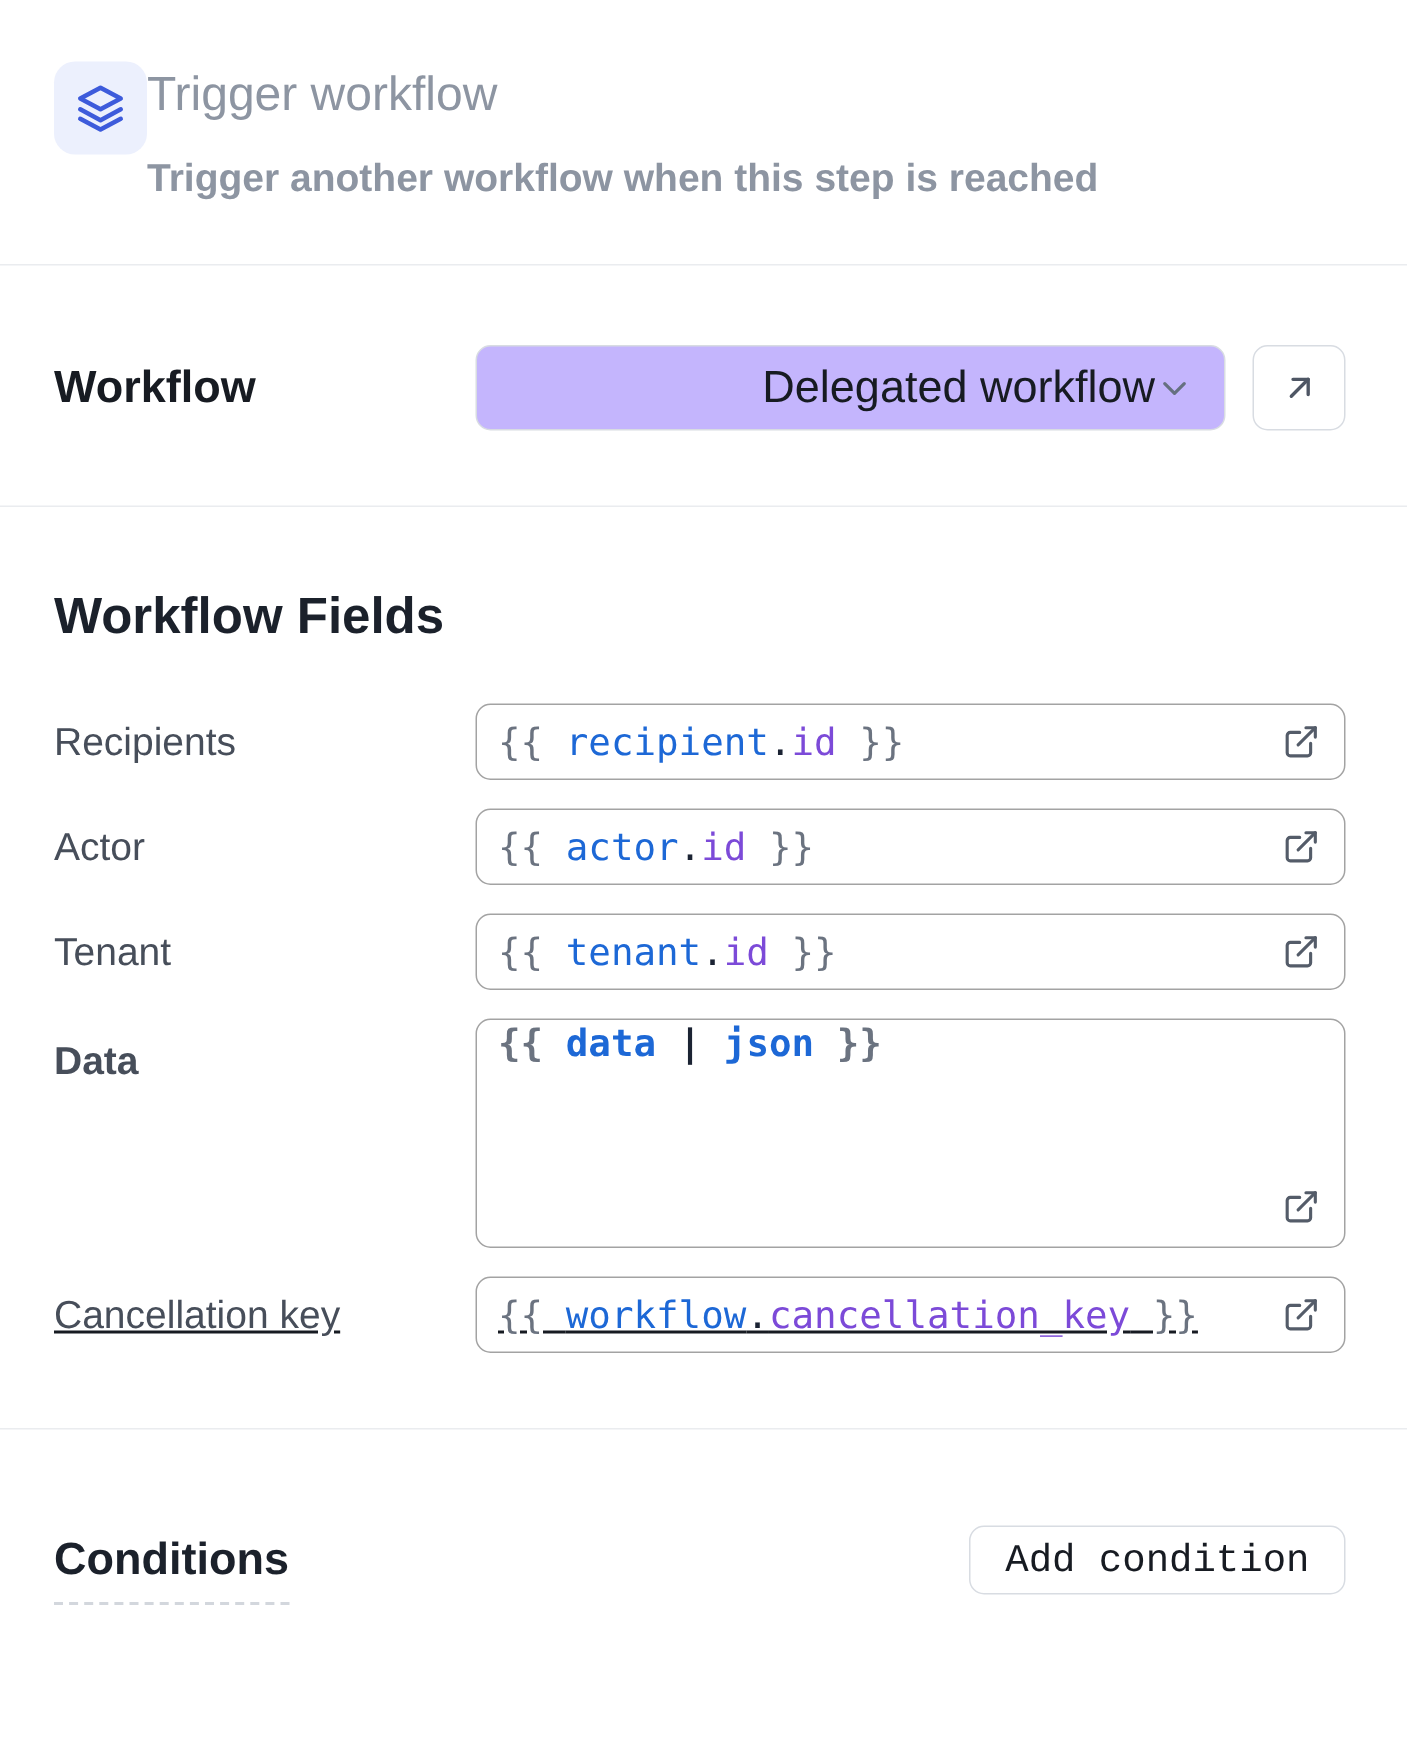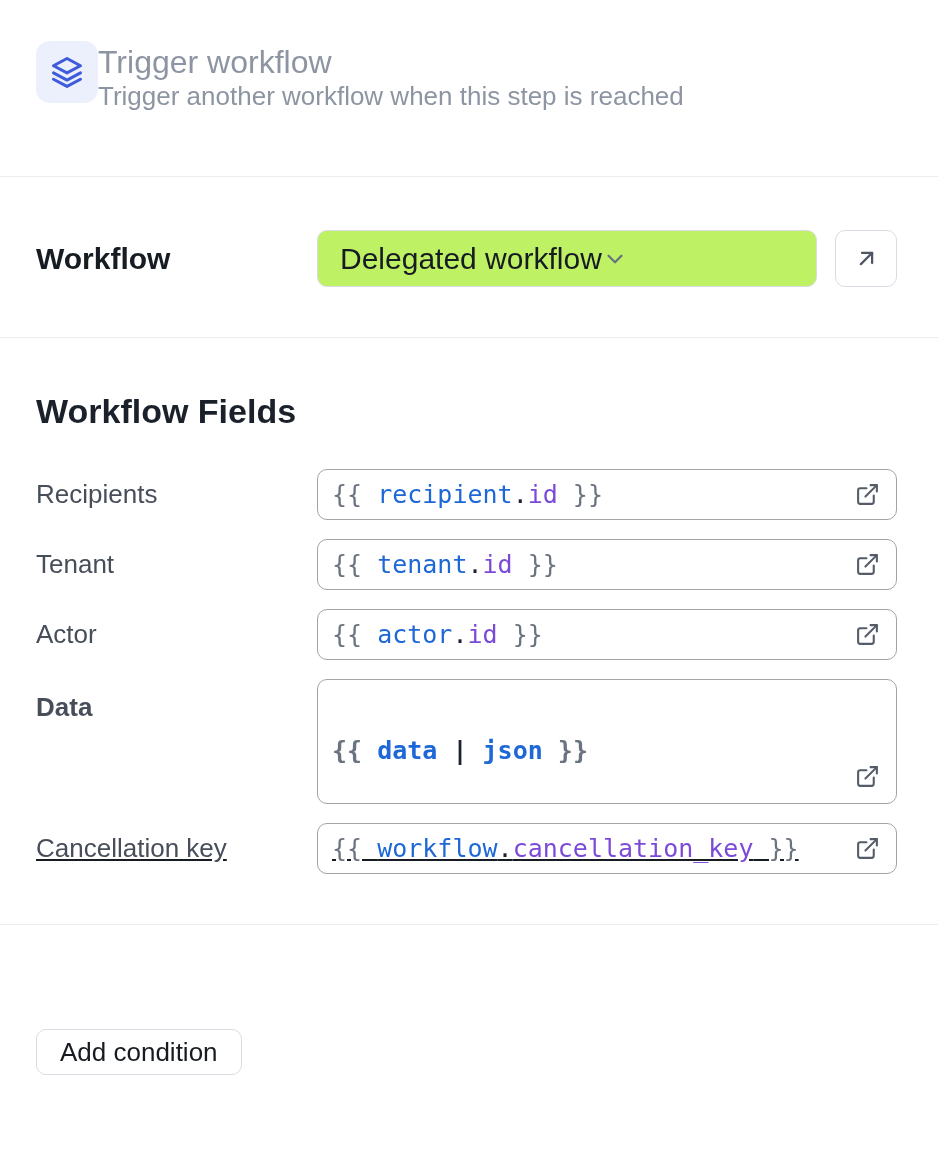--- a/index.html
+++ b/index.html
@@ -24,37 +24,37 @@
     border-radius: 14px;
     background: var(--accent-icon-bg, #ecf0fd);
     display: flex; align-items: center; justify-content: center;
   }
   .icon-box svg { width: 36px; height: 36px; color: var(--accent-icon, #3d5bdb); }
   .header-text { padding-top: 3px; }
   .step-title {
     font-size: 32px; font-weight: 400; color: #8d95a2; line-height: 1.15;
   }
   .step-subtitle {
-    font-size: 26px; font-weight: 400; color: #8d95a2; line-height: 1.2; text-align: center;
+    font-size: 26px; font-weight: 700; color: #8d95a2; margin-top: 22px; line-height: 1.2; text-align: center;
   }
 
   
   .workflow-row-section {
     padding: 53px 41px 50px 36px;
     border-bottom: 1px solid #eaecef;
   }
   .workflow-row { display: flex; align-items: center; }
   .row-label {
     width: 281px; flex-shrink: 0;
     font-size: 30px; font-weight: 700; color: #171b22;
   }
   .select {
     width: 500px; height: 57px;
-    border: 1px solid #d8dce2; border-radius: 10px; background: #bef264;
-    display: flex; align-items: center; justify-content: flex-start;
+    border: 1px solid #d8dce2; border-radius: 10px; background: #c4b5fd;
+    display: flex; align-items: center; justify-content: flex-end;
     padding: 0 20px 0 22px;
     font-size: 30px; color: #171b22; cursor: pointer;
   }
   .select svg { width: 26px; height: 26px; color: #667080; flex-shrink: 0; }
   .icon-btn {
     margin-left: 18px;
     width: 62px; height: 57px; flex-shrink: 0;
     border: 1px solid #d8dce2; border-radius: 10px; background: #fff;
     display: flex; align-items: center; justify-content: center; cursor: pointer;
   }
@@ -91,44 +91,43 @@
   .tok-pipe     { color: var(--token-pipe, #1b2333); }
   .ext {
     position: absolute; right: 16px; top: 50%;
     width: 25px; height: 25px; margin-top: -13px;
     cursor: pointer;
   }
   .ext svg { width: 25px; height: 25px; color: #545c69; display: block; }
   .field-row.multiline { align-items: flex-start; font-weight: bold; }
   .field-row.multiline .field-label { padding-top: 13px; }
   .field-row.multiline .field-input {
-    height: 125px; align-items: center; padding-top: 19px;
+    height: 153px; align-items: flex-start; padding-top: 1px;
   }
   .field-row.multiline .ext { top: auto; bottom: 14px; margin-top: 0; }
 
   
   .conditions-row {
     border-top: 1px solid #eaecef;
     padding: 64px 41px 0 36px;
     display: flex; align-items: center; justify-content: space-between;
   }
   .conditions-heading {
     font-size: 30px; font-weight: 700; color: #1b212b;
     display: inline-block;
     border-bottom: 2px dashed #d3d7dd;
     padding-bottom: 11px;
   }
   .btn {
     height: 46px; padding: 0 23px;
     border: 1px solid #d8dce2; border-radius: 10px; background: #fff;
-    font-family: Liberation Sans, sans-serif;
+    font-family: Liberation Mono, monospace;
     font-size: 26px; font-weight: 500; color: #171b22;
     display: flex; align-items: center; cursor: pointer;
     margin-bottom: 12px;
-    margin-top: 40px;
   }
 </style>
 </head>
 <body>
 
 <div class="app">
 
   <header class="panel-header">
     <div class="icon-box">
       <svg viewBox="0 0 24 24" fill="none" stroke="currentColor" stroke-width="2" stroke-linecap="round" stroke-linejoin="round">
@@ -172,37 +171,37 @@
         <svg viewBox="0 0 24 24" fill="none" stroke="currentColor" stroke-width="2" stroke-linecap="round" stroke-linejoin="round">
           <path d="M18 13v6a2 2 0 0 1-2 2H5a2 2 0 0 1-2-2V8a2 2 0 0 1 2-2h6"></path>
           <polyline points="15 3 21 3 21 9"></polyline>
           <line x1="10" y1="14" x2="21" y2="3"></line>
         </svg>
       </span>
     </div>
   </div>
 
   <div class="field-row">
+    <span class="field-label">Actor</span>
+    <div class="field-input">
+      <code class="code"><span class="tok-brace">{{ </span><span class="tok-variable">actor</span><span class="tok-dot">.</span><span class="tok-property">id</span><span class="tok-brace"> }}</span></code>
+      <span class="ext">
+        <svg viewBox="0 0 24 24" fill="none" stroke="currentColor" stroke-width="2" stroke-linecap="round" stroke-linejoin="round">
+          <path d="M18 13v6a2 2 0 0 1-2 2H5a2 2 0 0 1-2-2V8a2 2 0 0 1 2-2h6"></path>
+          <polyline points="15 3 21 3 21 9"></polyline>
+          <line x1="10" y1="14" x2="21" y2="3"></line>
+        </svg>
+      </span>
+    </div>
+  </div>
+
+  <div class="field-row">
     <span class="field-label">Tenant</span>
     <div class="field-input">
       <code class="code"><span class="tok-brace">{{ </span><span class="tok-variable">tenant</span><span class="tok-dot">.</span><span class="tok-property">id</span><span class="tok-brace"> }}</span></code>
-      <span class="ext">
-        <svg viewBox="0 0 24 24" fill="none" stroke="currentColor" stroke-width="2" stroke-linecap="round" stroke-linejoin="round">
-          <path d="M18 13v6a2 2 0 0 1-2 2H5a2 2 0 0 1-2-2V8a2 2 0 0 1 2-2h6"></path>
-          <polyline points="15 3 21 3 21 9"></polyline>
-          <line x1="10" y1="14" x2="21" y2="3"></line>
-        </svg>
-      </span>
-    </div>
-  </div>
-
-  <div class="field-row">
-    <span class="field-label">Actor</span>
-    <div class="field-input">
-      <code class="code"><span class="tok-brace">{{ </span><span class="tok-variable">actor</span><span class="tok-dot">.</span><span class="tok-property">id</span><span class="tok-brace"> }}</span></code>
       <span class="ext">
         <svg viewBox="0 0 24 24" fill="none" stroke="currentColor" stroke-width="2" stroke-linecap="round" stroke-linejoin="round">
           <path d="M18 13v6a2 2 0 0 1-2 2H5a2 2 0 0 1-2-2V8a2 2 0 0 1 2-2h6"></path>
           <polyline points="15 3 21 3 21 9"></polyline>
           <line x1="10" y1="14" x2="21" y2="3"></line>
         </svg>
       </span>
     </div>
   </div>
 
@@ -230,16 +229,17 @@
           <polyline points="15 3 21 3 21 9"></polyline>
           <line x1="10" y1="14" x2="21" y2="3"></line>
         </svg>
       </span>
     </div>
   </div>
 </div>
   </section>
 
   <footer class="conditions-row">
+    <h2 class="conditions-heading">Conditions</h2>
     <button class="btn">Add condition</button>
   </footer>
 
 </div>
 
 </body></html>

